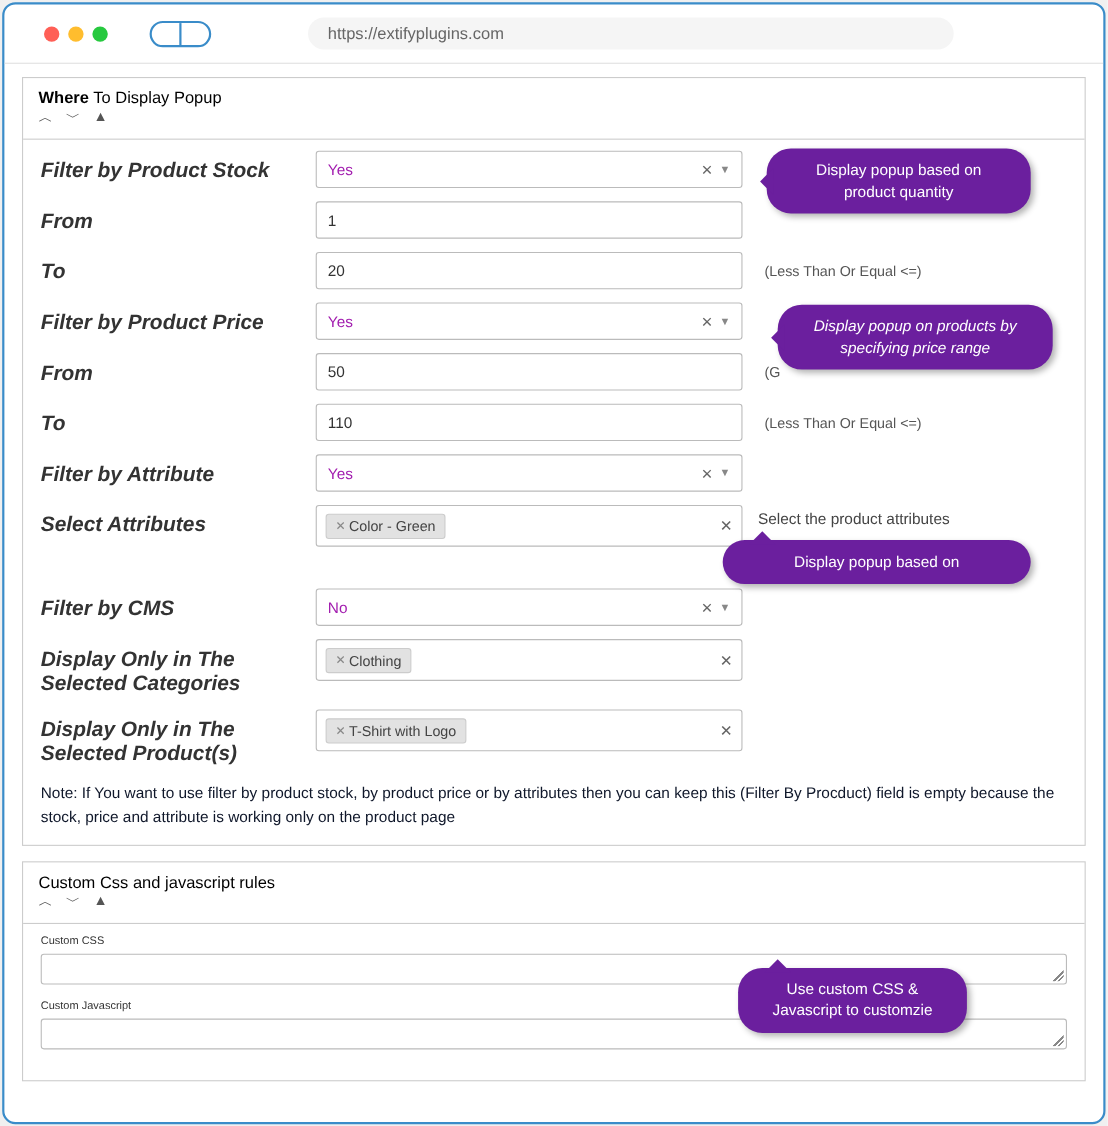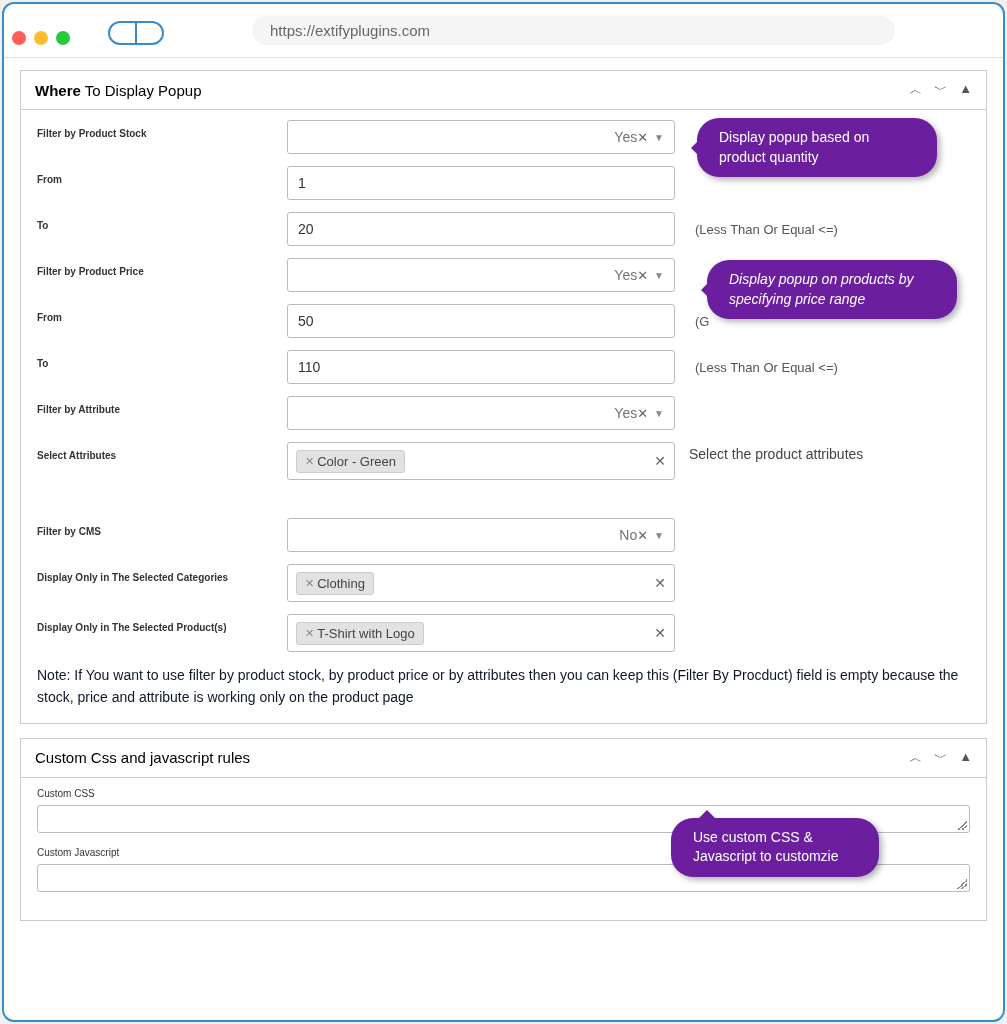--- a/index.html
+++ b/index.html
@@ -14,22 +14,22 @@
   background: #fff;
   border: 2px solid #3a8cc9;
   border-radius: 12px;
   width: 1003px;
   height: 1020px;
   margin: 2px;
   overflow: hidden;
 }
 .browser-bar {
   display: flex;
-  align-items: flex-end;
-  padding: 12px 8px;
+  align-items: center;
+  padding: 12px 36px;
   gap: 8px;
   border-bottom: 1px solid #e0e0e0;
 }
 .traffic-dot { width: 14px; height: 14px; border-radius: 50%; }
 .dot-red { background: #ff5f56; }
 .dot-yellow { background: #ffbd2e; }
 .dot-green { background: #27c93f; }
 .pill-toggle {
   display: flex; width: 56px; height: 24px; border: 2px solid #3a8cc9;
   border-radius: 14px; margin-left: 30px;
@@ -39,57 +39,57 @@
 .url-bar {
   flex: 1; margin-left: 80px; margin-right: 100px;
   background: #f5f5f5; border-radius: 16px; padding: 6px 18px;
   color: #666; font-size: 15px;
 }
 .content { padding: 12px 16px; height: calc(100% - 60px); overflow: hidden; }
 .panel {
   border: 1px solid #ccc; background: #fff; margin-bottom: 14px;
 }
 .panel-header {
-  display: flex; align-items: center; padding: 10px 14px;
-  border-bottom: 1px solid #ccc; font-size: 15px;
+  display: flex; align-items: flex-start; padding: 10px 14px;
+  border-bottom: 1px solid #ccc; font-size: 15px; flex-direction: column;
 }
 .panel-header .title { flex: 1; }
 .panel-header .title strong { font-weight: 700; }
 .panel-controls { display: flex; gap: 12px; color: #555; font-size: 13px; }
 .panel-controls span { cursor: pointer; }
 .panel-body { padding: 10px 16px 14px 16px; }
 .form-row {
   display: flex; align-items: flex-start; margin-bottom: 12px; position: relative;
 }
 .form-label {
-  width: 250px; font-size: 10px; font-weight: 700; color: #333; padding-top: 8px;
+  width: 250px; font-size: 19px; font-weight: 700; color: #333; padding-top: 8px; font-style: italic;
 }
 .select-box, .text-input, .tag-box {
   width: 388px; border: 1px solid #bbb; border-radius: 3px;
   padding: 8px 10px; font-size: 14px; background: #fff;
   display: flex; align-items: center; position: relative;
 }
-.select-box .value { flex: 1; color: #737373; text-align: right; }
+.select-box .value { flex: 1; color: #a21caf; }
 .select-box .clear-x { color: #666; margin-right: 6px; cursor: pointer; font-size: 13px; }
 .select-box .caret { color: #888; font-size: 10px; }
 .text-input { color: #333; }
 .tag-box { padding: 5px 8px; min-height: 38px; }
 .tag {
   background: #e2e2e2; border: 1px solid #ccc; border-radius: 3px;
   padding: 3px 8px; font-size: 13px; color: #444; display: inline-flex;
   align-items: center;
 }
 .tag .tag-x { color: #888; margin-right: 3px; font-size: 11px; }
 .tag-box .clear-all { margin-left: auto; color: #666; cursor: pointer; font-size: 14px; }
 .help-text { font-size: 13px; color: #555; margin-left: 20px; padding-top: 10px; }
 .help-right { font-size: 14px; color: #444; padding-top: 4px; margin-left: 14px; flex: 1; }
 .callout {
   position: absolute; background: #6b1f9e; color: #fff;
   border-radius: 22px; padding: 10px 22px; font-size: 14px;
-  line-height: 1.4; z-index: 10;
+  text-align: center; line-height: 1.4; z-index: 10;
   box-shadow: 3px 3px 6px rgba(0,0,0,0.3);
 }
 .callout::before {
   content: ""; position: absolute; width: 0; height: 0;
   border: 12px solid transparent; border-right-color: #6b1f9e;
   left: -18px; top: 18px;
 }
 .callout.top-tail::before {
   border: 12px solid transparent; border-bottom-color: #6b1f9e;
   left: 24px; top: -20px;
@@ -194,20 +194,21 @@
         <div class="form-row">
           <div class="form-label">Select Attributes</div>
           <div class="tag-box">
             <span class="tag">
                 <span class="tag-x">✕</span>
                 <span>Color - Green</span>
               </span>
             <span class="clear-all">✕</span>
           </div>
           <div class="help-right">Select the product attributes</div>
+          <div class="callout top-tail" style="left:620px; top:32px; width:280px;">Display popup based on</div>
         </div>
 
         <div style="height:26px;"></div>
 
         <div class="form-row">
           <div class="form-label">Filter by CMS</div>
           <div class="select-box">
             <span class="value">No</span>
             <span class="clear-x">✕</span>
             <span class="caret">▼</span>

